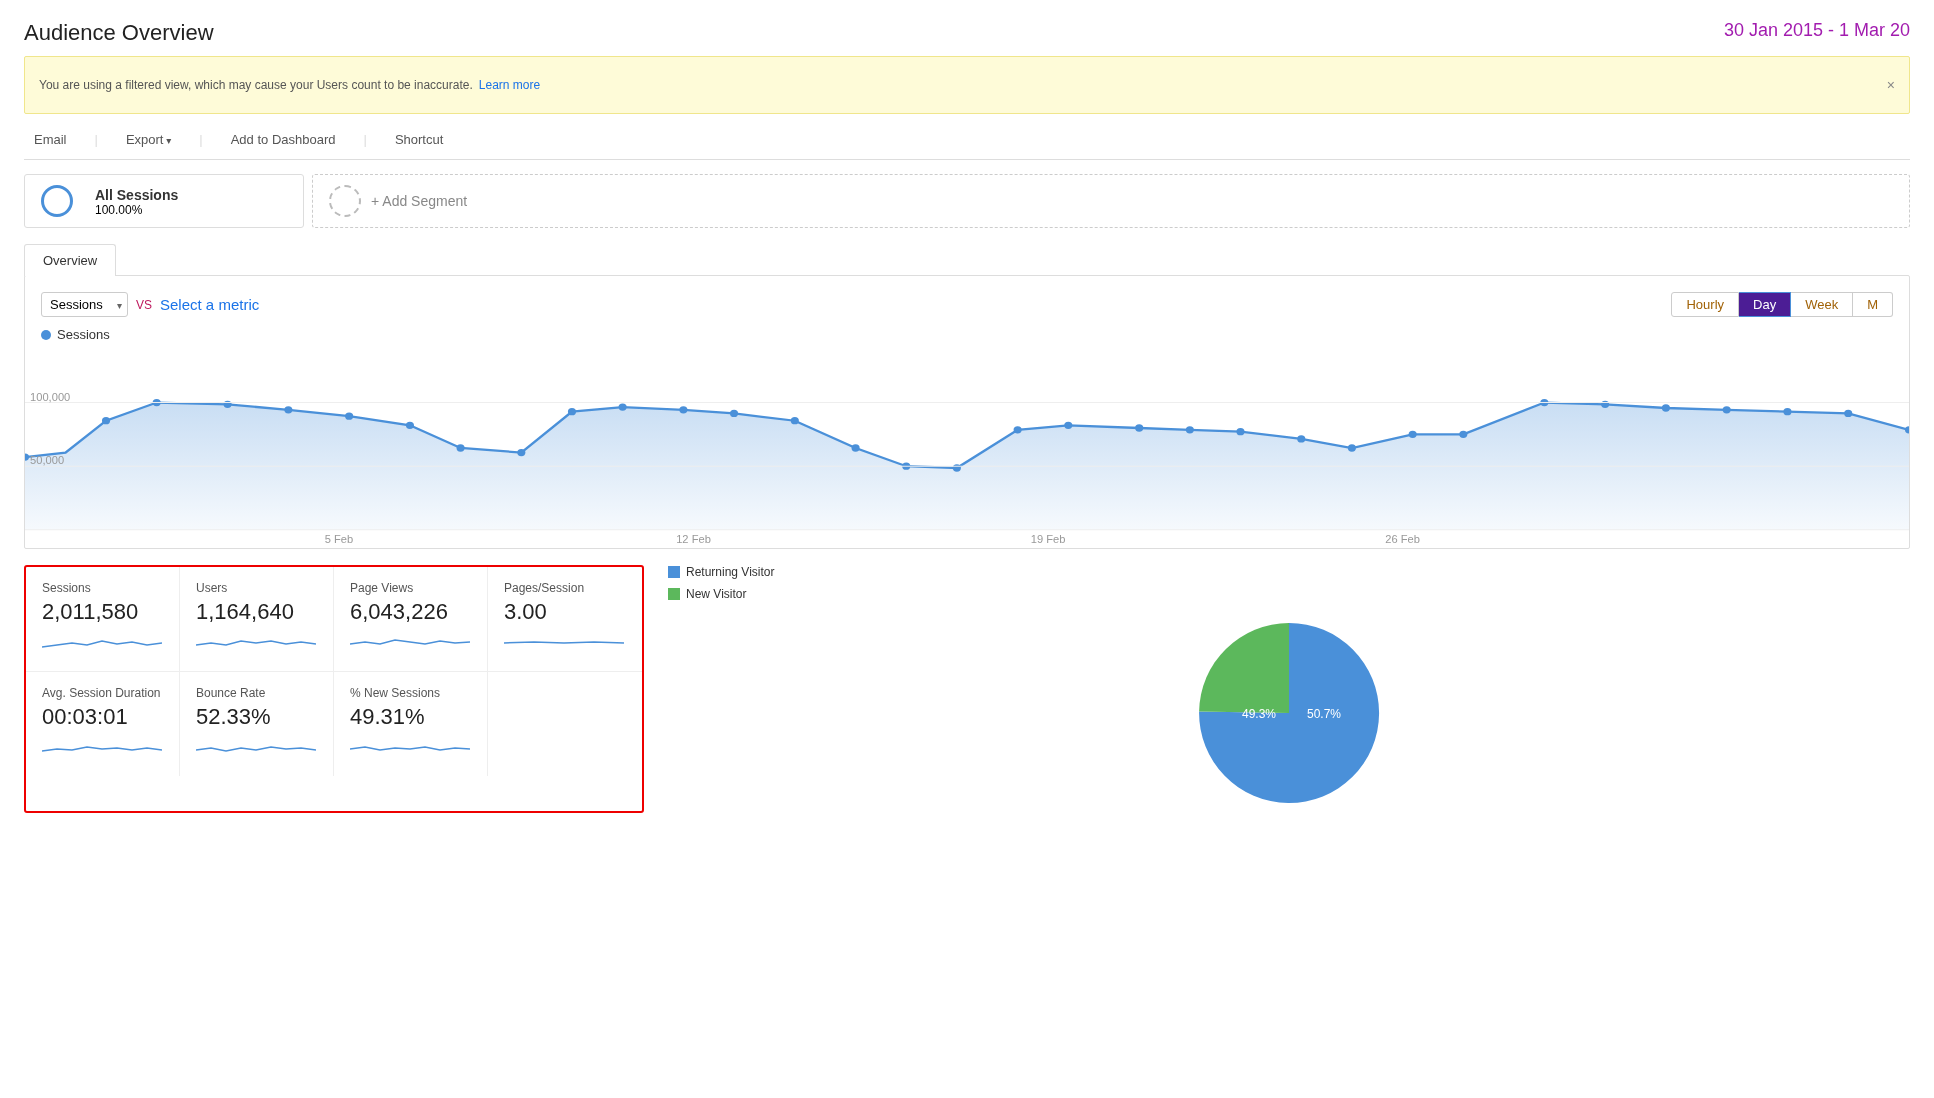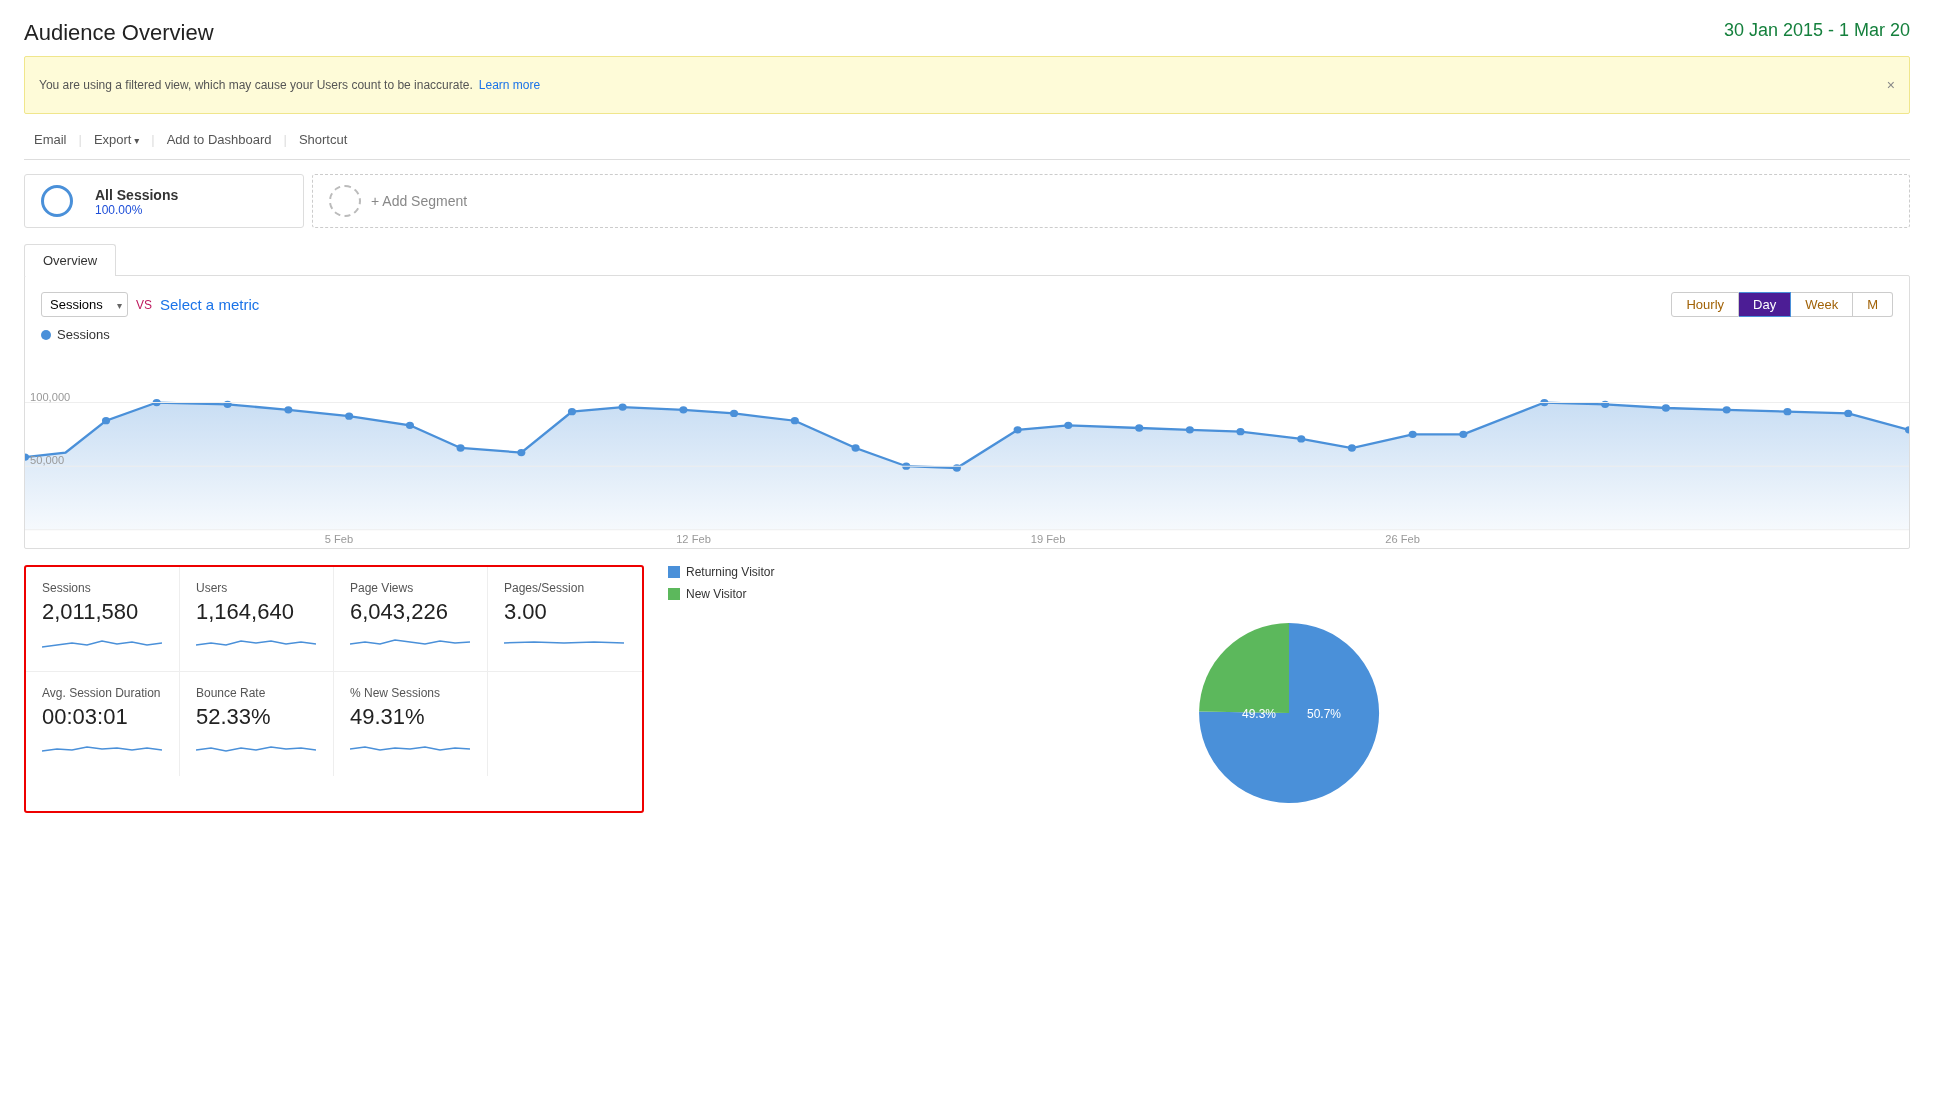--- a/index.html
+++ b/index.html
@@ -2,38 +2,38 @@
 <html><head>
   <meta charset="utf-8">
   <style>
     * { box-sizing: border-box; margin: 0; padding: 0; }
     body { font-family: Arial, sans-serif; font-size: 13px; color: #333; background: #f5f5f5; }
 
     .page-wrapper { background: #fff; min-height: 1098px; padding: 20px 24px; }
 
     .header-row { display: flex; justify-content: space-between; align-items: flex-start; margin-bottom: 10px; }
     .page-title { font-size: 22px; font-weight: normal; color: #222; }
-    .date-range { font-size: 18px; color: #15803d; font-weight: normal; }
+    .date-range { font-size: 18px; color: #a21caf; font-weight: normal; }
 
     .alert-bar { background: #fefbd8; border: 1px solid #f0e68c; padding: 20px 14px; font-size: 12px; color: #555; margin-bottom: 14px; display: flex; align-items: center; gap: 6px; border-radius: 2px; }
     .alert-bar a { color: #1a73e8; text-decoration: none; }
     .alert-close { margin-left: auto; cursor: pointer; color: #888; font-size: 14px; }
 
-    .toolbar { display: flex; gap: 0; border-bottom: 1px solid #ddd; padding-bottom: 8px; margin-bottom: 14px; align-items: center; }
+    .toolbar { display: flex; gap: 16px; border-bottom: 1px solid #ddd; padding-bottom: 8px; margin-bottom: 14px; align-items: center; }
     .toolbar-btn { background: none; border: none; color: #555; font-size: 13px; cursor: pointer; padding: 4px 10px; text-decoration: none; }
     .toolbar-divider { color: #ddd; margin: 0 2px; }
     .toolbar-btn-with-arrow::after { content: ' ▾'; font-size: 10px; }
 
     .segments-row { display: flex; gap: 0; margin-bottom: 16px; }
     .segment-box { border: 1px solid #ddd; border-radius: 3px; padding: 10px 16px; display: flex; align-items: flex-end; gap: 22px; min-width: 280px; background: #fff; }
     .segment-box-dashed { border: 1px dashed #ccc; border-radius: 3px; padding: 10px 16px; display: flex; align-items: center; gap: 10px; flex: 1; background: #fff; cursor: pointer; color: #888; margin-left: 8px; }
     .segment-circle { width: 32px; height: 32px; border-radius: 50%; border: 3px solid #4a90d9; display: flex; align-items: center; justify-content: center; }
     .segment-circle-dashed { width: 32px; height: 32px; border-radius: 50%; border: 2px dashed #bbb; display: flex; align-items: center; justify-content: center; }
     .segment-name { font-size: 14px; font-weight: bold; color: #333; }
-    .segment-pct { font-size: 12px; color: #1d4ed8; }
+    .segment-pct { font-size: 12px; color: #000000; }
     .add-segment-text { font-size: 14px; color: #888; }
 
     .overview-tab { display: inline-block; border: 1px solid #ddd; border-bottom: none; padding: 8px 18px; font-size: 13px; border-radius: 3px 3px 0 0; background: #fff; color: #333; cursor: pointer; margin-bottom: -1px; }
 
     .chart-section { border: 1px solid #ddd; border-radius: 2px; background: #fff; padding: 16px 16px 0 16px; margin-bottom: 16px; }
 
     .chart-controls { display: flex; justify-content: space-between; align-items: center; margin-bottom: 10px; }
     .metric-dropdown { display: flex; align-items: center; gap: 8px; }
     .metric-select { border: 1px solid #ccc; border-radius: 3px; padding: 4px 24px 4px 8px; font-size: 13px; background: #fff; cursor: pointer; appearance: none; -webkit-appearance: none; }
     .metric-select-wrapper { position: relative; display: inline-block; }

